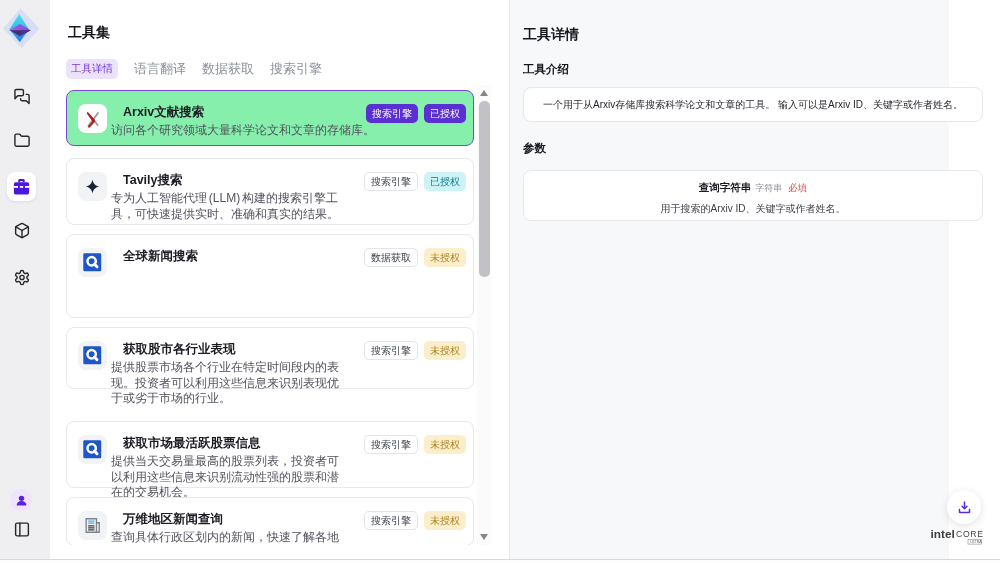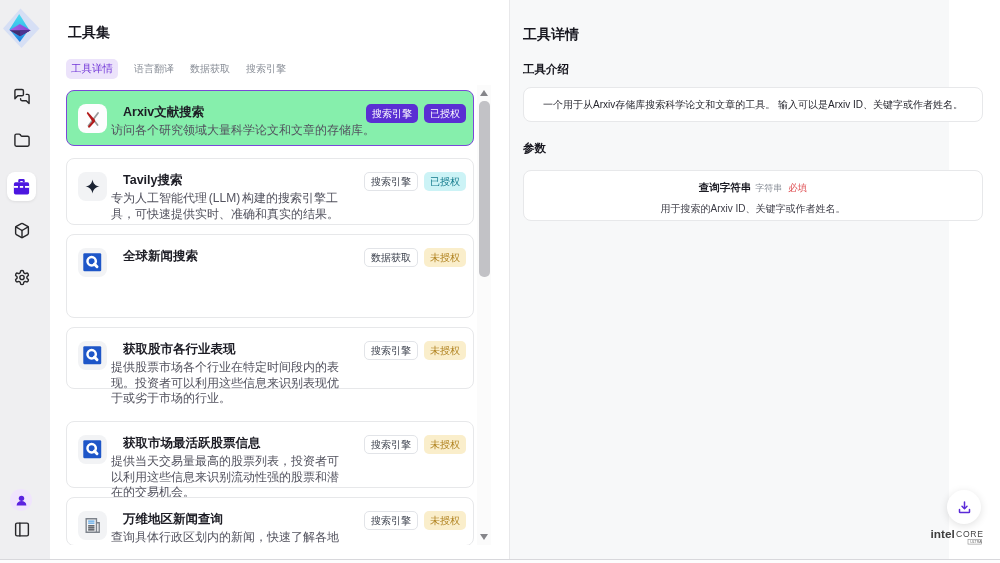--- a/index.html
+++ b/index.html
@@ -9,21 +9,21 @@
 #footerline { position:absolute; left:0; top:559px; width:1000px; height:1px; background:#d8d8dc; }
 #footer { position:absolute; left:0; top:560px; width:1000px; height:3px; background:#fdfdfd; }
 .sicon { position:absolute; left:0; width:44px; display:flex; justify-content:center; }
 #toolbtn { position:absolute; left:7px; top:172px; width:29px; height:29px; background:#fff; border-radius:8px; box-shadow:0 1px 3px rgba(0,0,0,.08); display:flex; align-items:center; justify-content:center; }
 #avatar { position:absolute; left:10px; top:489px; width:22px; height:22px; border-radius:50%; background:#f0e4fd; display:flex; align-items:center; justify-content:center; }
 
 #leftpanel { position:absolute; left:50px; top:0; width:459px; height:559px; background:#fff; }
 #h1 { position:absolute; left:18px; top:24px; font-size:14px; font-weight:bold; color:#17171f; }
 #tabs { position:absolute; left:16px; top:58px; height:22px; display:flex; align-items:center; }
 .tabpill { background:#ece3fb; color:#7136d8; font-size:10.5px; padding:3px 5px; border-radius:5px; }
-.tab { color:#8a8f98; font-size:10px; margin-left:16px; }
+.tab { color:#8a8f98; font-size:13px; margin-left:16px; }
 #list { position:absolute; left:0; top:85px; width:459px; height:460px; overflow:hidden; }
 .card { position:absolute; left:16px; width:408px; background:#fff; border:1px solid #e7e8ea; border-radius:8px; }
 .card.sel { background:#86efac; border:1.4px solid #7b48d8; }
 .cicon { position:absolute; left:11px; top:13px; width:29px; height:29px; border-radius:8px; background:#f2f3f5; display:flex; align-items:center; justify-content:center; }
 .card.sel .cicon { background:#fdfdfe; }
 .ctitle { position:absolute; left:56px; top:13px; font-size:12.5px; font-weight:bold; color:#1c1c24; }
 .cdesc { position:absolute; left:44px; top:32px; width:239px; font-size:12px; line-height:15.5px; color:#52525e; word-spacing:-1.5px; }
 .badges { position:absolute; right:7px; top:13px; display:flex; gap:6px; }
 .bdg { font-size:10px; height:19px; line-height:19px; padding:0 6px; border-radius:5px; white-space:nowrap; }
 .bdg.purple { background:#5a2fd3; color:#fff; }

